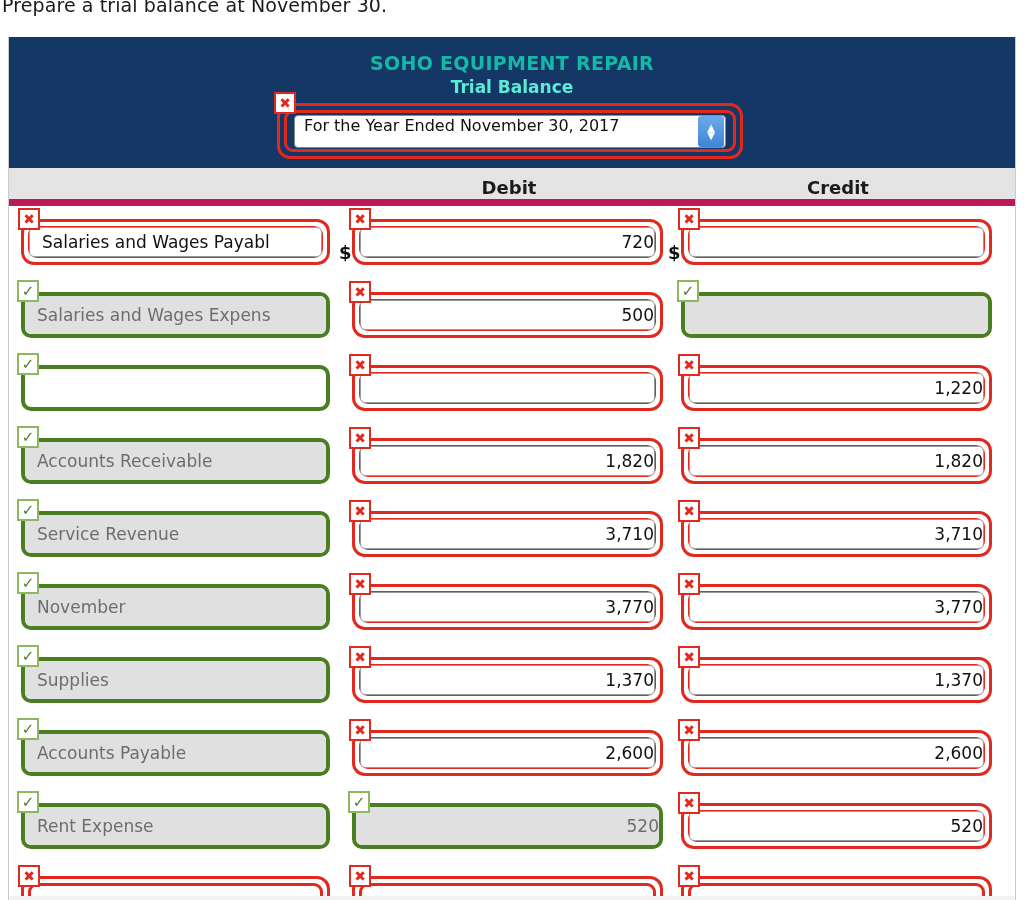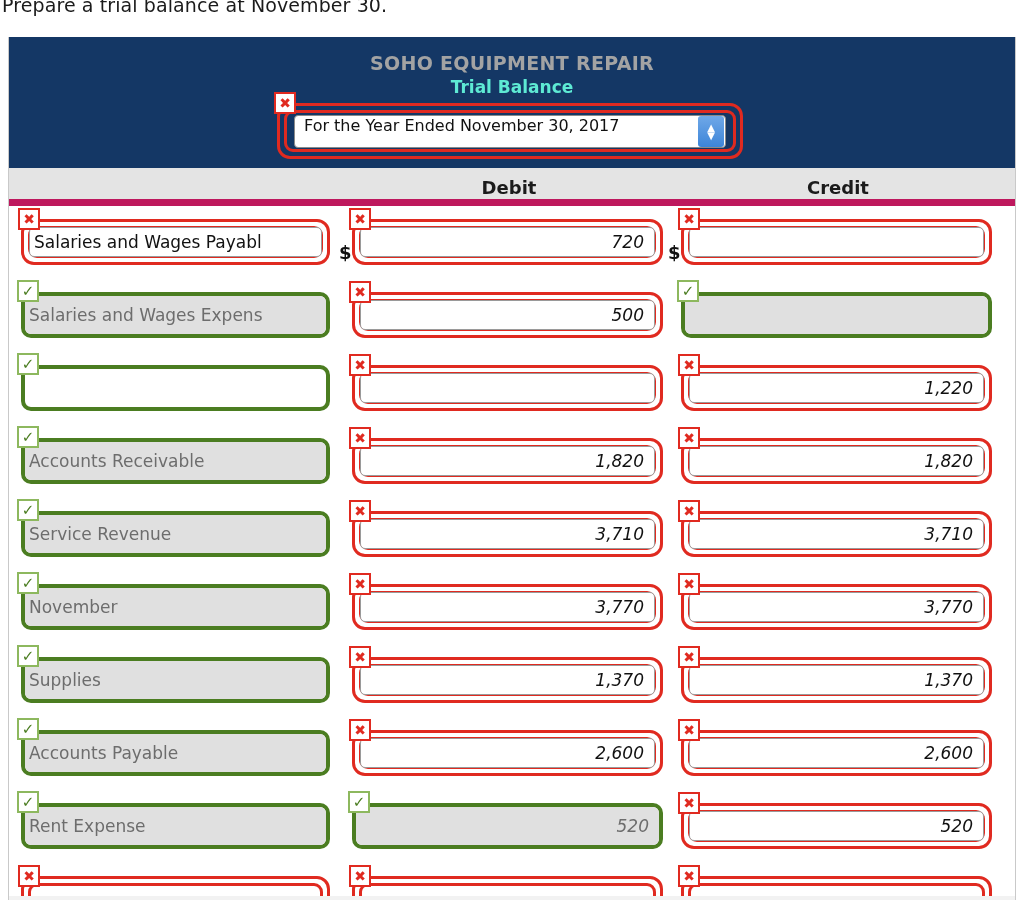--- a/index.html
+++ b/index.html
@@ -48,21 +48,21 @@
   .banner {
     position: relative;
     width: 100%;
     height: 131px;
     background: #143765;
   }
   .banner .co-name {
     position: absolute;
     top: 15px; left: 0; right: 0;
     text-align: center;
-    color: #a3a3a3;
+    color: #14b8a6;
     font-size: 19px;
     font-weight: bold;
     letter-spacing: 0.3px;
   }
   .banner .stmt-name {
     position: absolute;
     top: 40px; left: 0; right: 0;
     text-align: center;
     color: #5eead4;
     font-size: 17px;
@@ -220,22 +220,22 @@
   .field.editable {
     background: #ffffff;
     border: 1px solid #9a9a9a;
     color: #111111;
   }
   .field.locked {
     background: #e0e0e0;
     border: none;
     color: #6d6d6d;
   }
-  .field.acct-text { padding-left: 4px; justify-content: flex-start; white-space: nowrap; overflow: hidden; }
-  .field.num-text  { padding-right: 10px; justify-content: flex-end; font-style: italic; }
+  .field.acct-text { padding-left: 12px; justify-content: flex-start; white-space: nowrap; overflow: hidden; }
+  .field.num-text  { justify-content: flex-end; }
 
   
   .cell.correct .field {
     left: 4px; top: 4px; right: 4px; bottom: 4px;
     border-radius: 6px;
   }
 
   
   .dollar {
     position: absolute;

